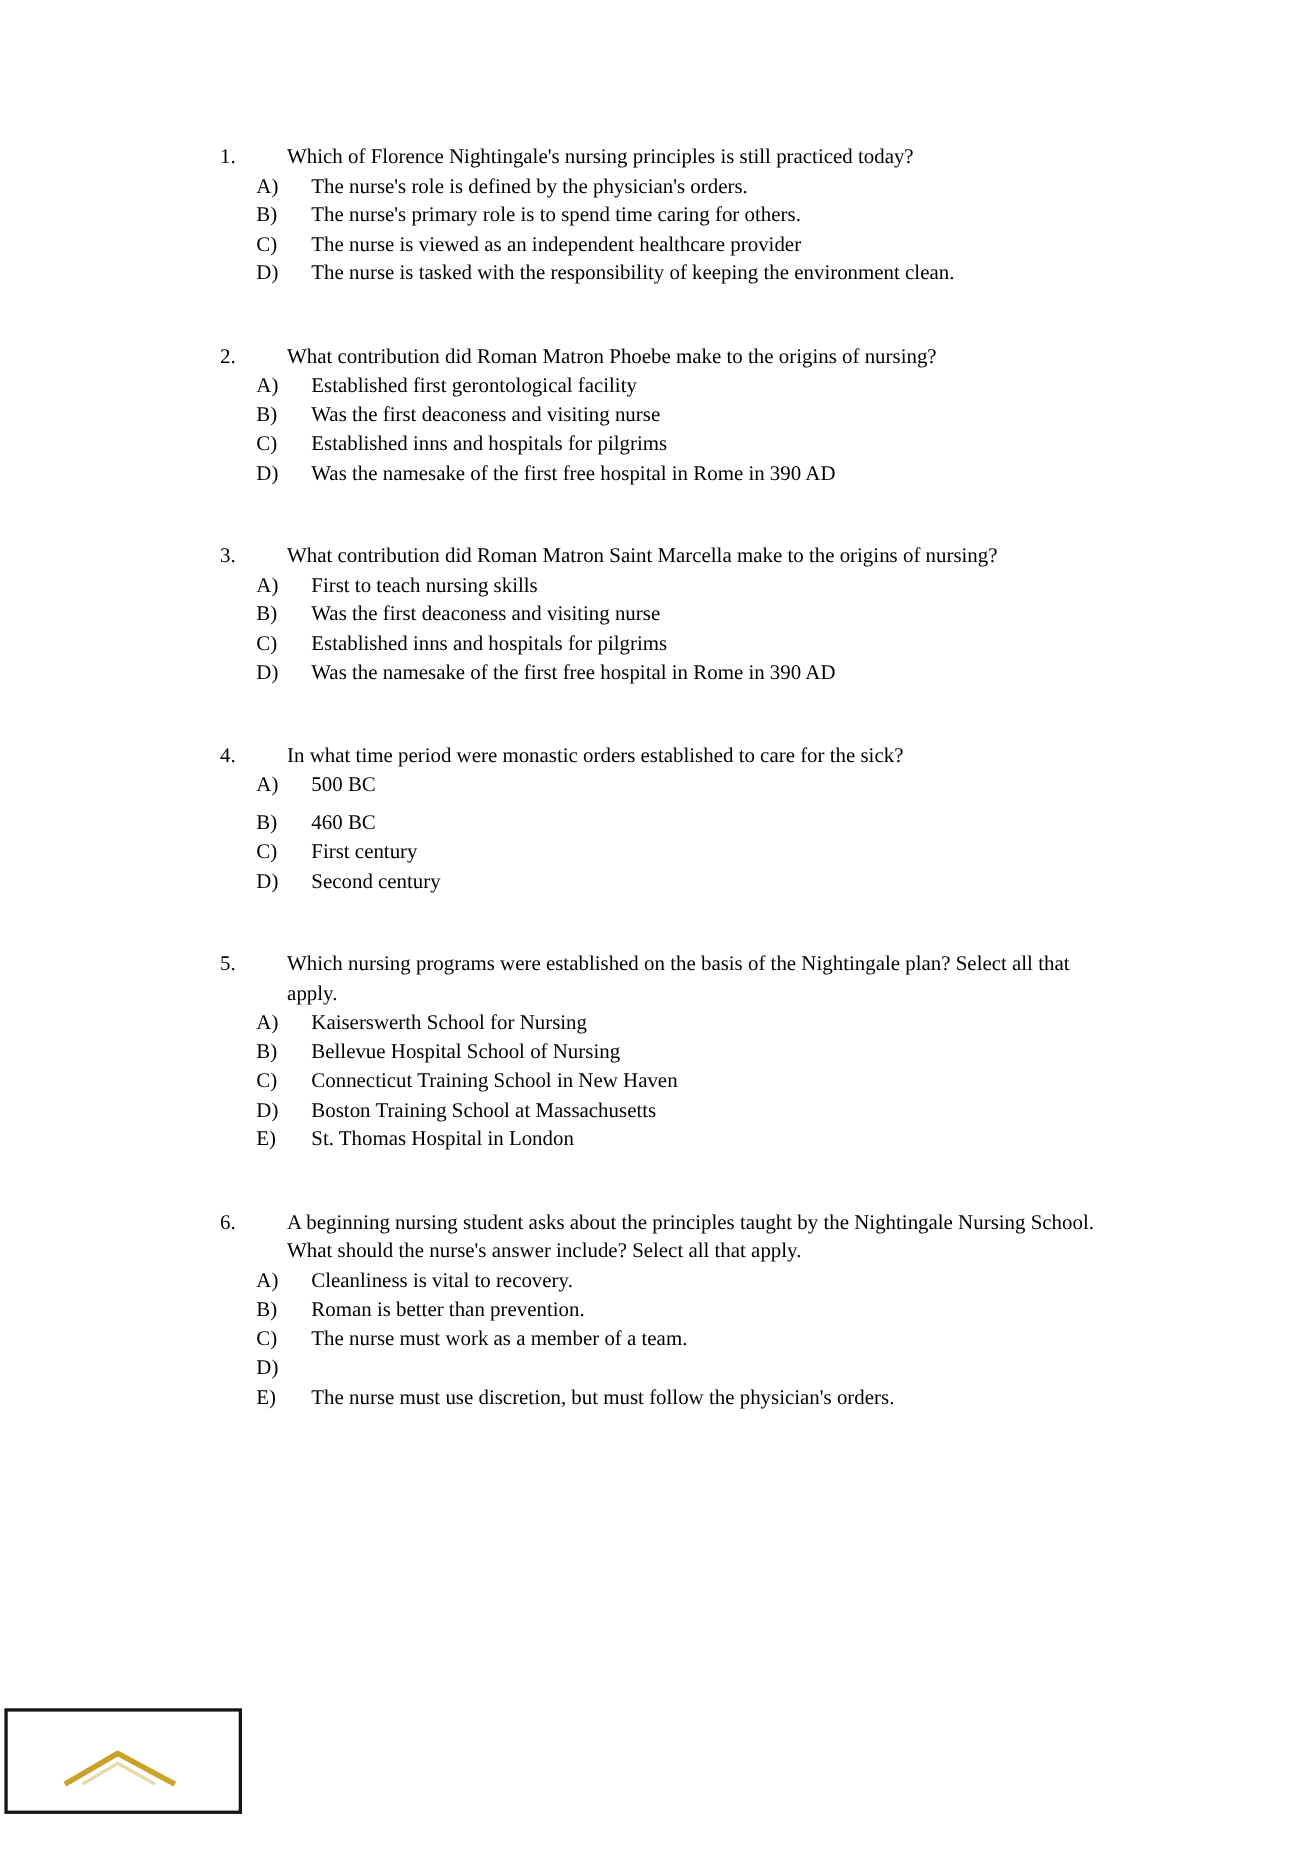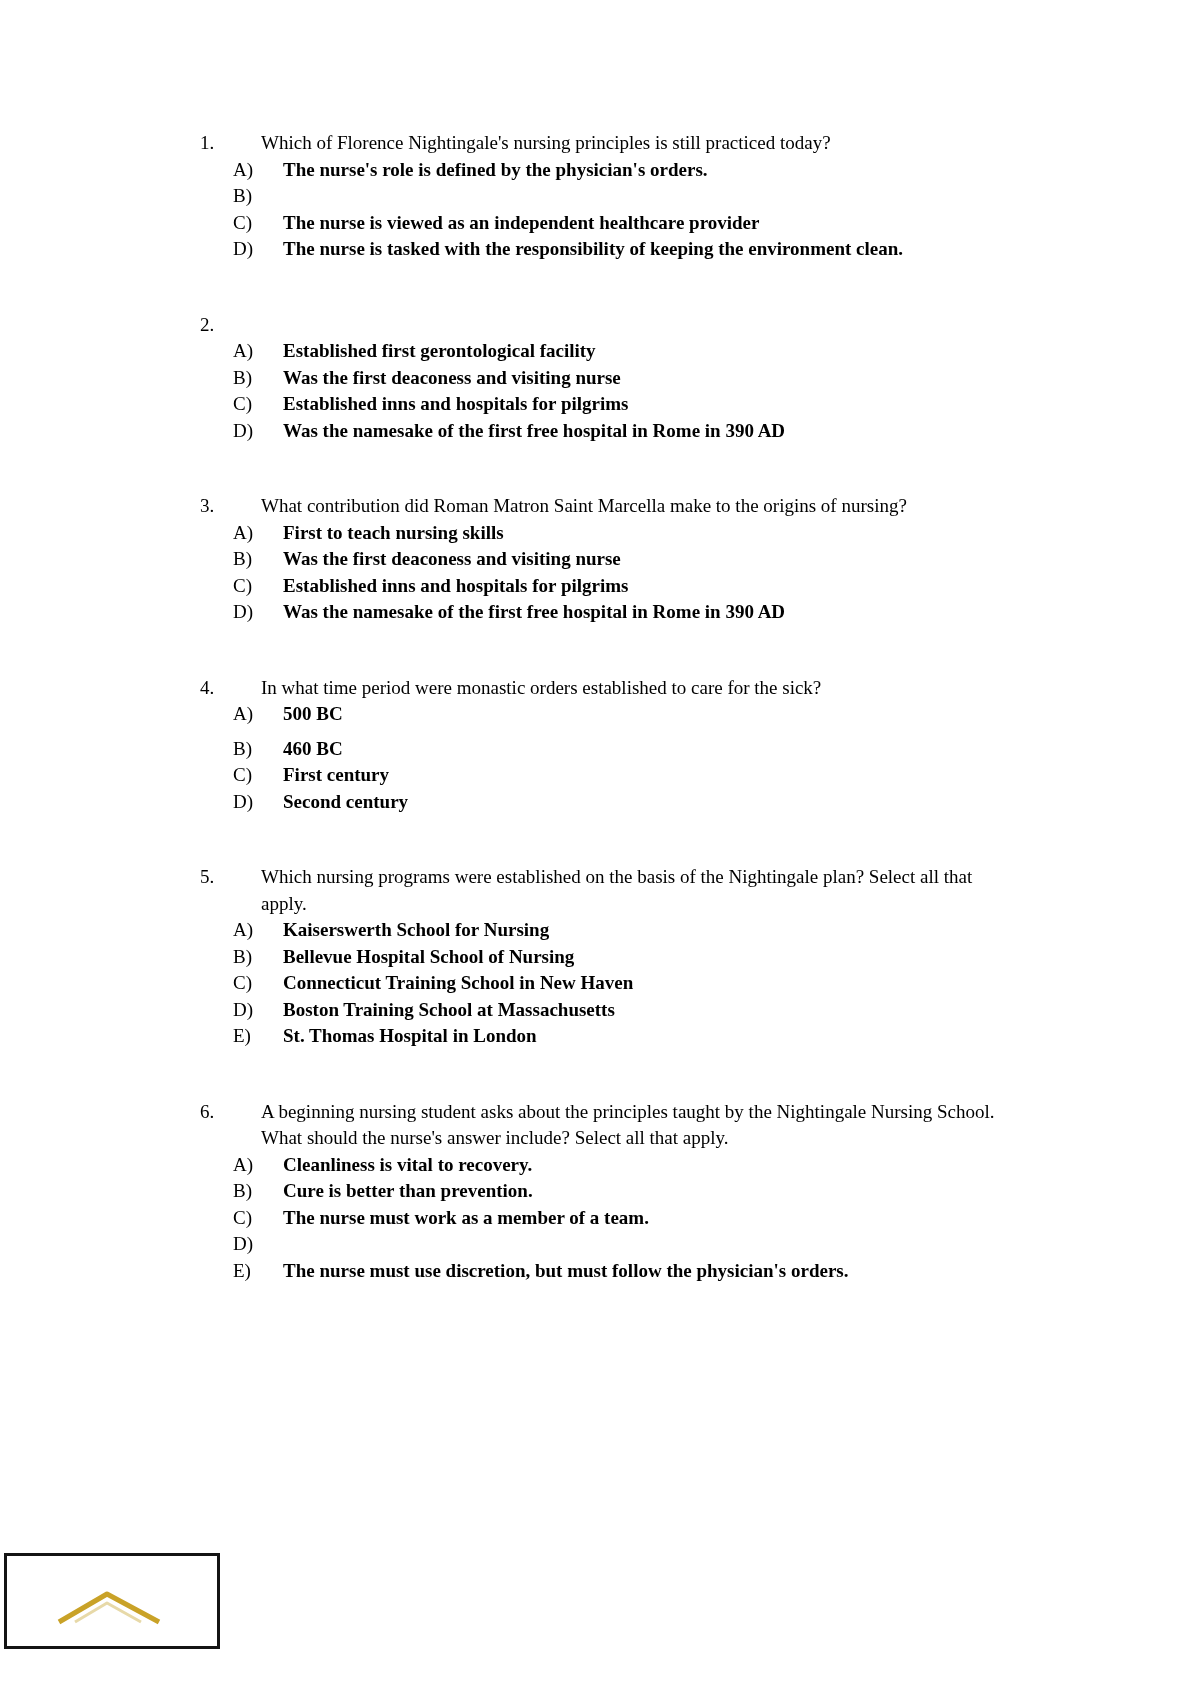--- a/index.html
+++ b/index.html
@@ -24,21 +24,21 @@
     width: 800px;
     font-size: 19px;
     line-height: 26.5px;
   }
   .question { margin-bottom: 49px; }
   .q-head { display: flex; }
   .q-num { width: 33px; flex: none; }
   .q-text { max-width: 762px; margin-left: 28px; }
   .opt { display: flex; padding-left: 33px; }
   .opt-letter { width: 50px; flex: none; }
-  .opt-text { max-width: 660px; font-weight: bold; }
+  .opt-text { max-width: 660px; }
   .opt-gap { margin-top: 8px; }
 
   
   .logo-box {
     position: absolute;
     left: 4px;
     top: 1553px;
     width: 216px;
     height: 96px;
     border: 3px solid #141414;
@@ -60,34 +60,36 @@
       <div class="q-head">
         <span class="q-num">1.</span>
         <div class="q-text">Which of Florence Nightingale's nursing principles is still practiced today?</div>
       </div>
       <div class="opt">
         <span class="opt-letter">A)</span>
         <div class="opt-text">The nurse's role is defined by the physician's orders.</div>
       </div>
       <div class="opt">
         <span class="opt-letter">B)</span>
+        <div class="opt-text">The nurse's primary role is to spend time caring for others.</div>
       </div>
       <div class="opt">
         <span class="opt-letter">C)</span>
         <div class="opt-text">The nurse is viewed as an independent healthcare provider</div>
       </div>
       <div class="opt">
         <span class="opt-letter">D)</span>
         <div class="opt-text">The nurse is tasked with the responsibility of keeping the environment clean.</div>
       </div>
     </div>
 
     <div class="question">
       <div class="q-head">
         <span class="q-num">2.</span>
+        <div class="q-text">What contribution did Roman Matron Phoebe make to the origins of nursing?</div>
       </div>
       <div class="opt">
         <span class="opt-letter">A)</span>
         <div class="opt-text">Established first gerontological facility</div>
       </div>
       <div class="opt">
         <span class="opt-letter">B)</span>
         <div class="opt-text">Was the first deaconess and visiting nurse</div>
       </div>
       <div class="opt">
@@ -177,21 +179,21 @@
       <div class="q-head">
         <span class="q-num">6.</span>
         <div class="q-text">A beginning nursing student asks about the principles taught by the Nightingale Nursing School. What should the nurse's answer include? Select all that apply.</div>
       </div>
       <div class="opt">
         <span class="opt-letter">A)</span>
         <div class="opt-text">Cleanliness is vital to recovery.</div>
       </div>
       <div class="opt">
         <span class="opt-letter">B)</span>
-        <div class="opt-text">Cure is better than prevention.</div>
+        <div class="opt-text">Roman is better than prevention.</div>
       </div>
       <div class="opt">
         <span class="opt-letter">C)</span>
         <div class="opt-text">The nurse must work as a member of a team.</div>
       </div>
       <div class="opt">
         <span class="opt-letter">D)</span>
       </div>
       <div class="opt">
         <span class="opt-letter">E)</span>

